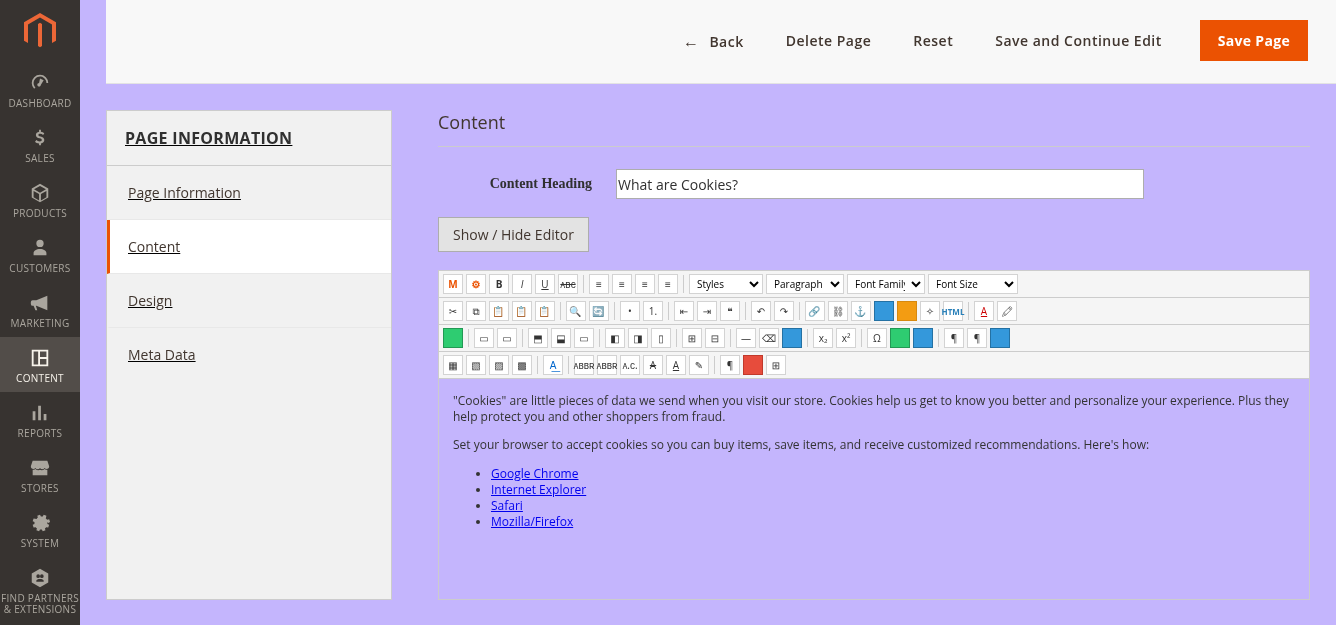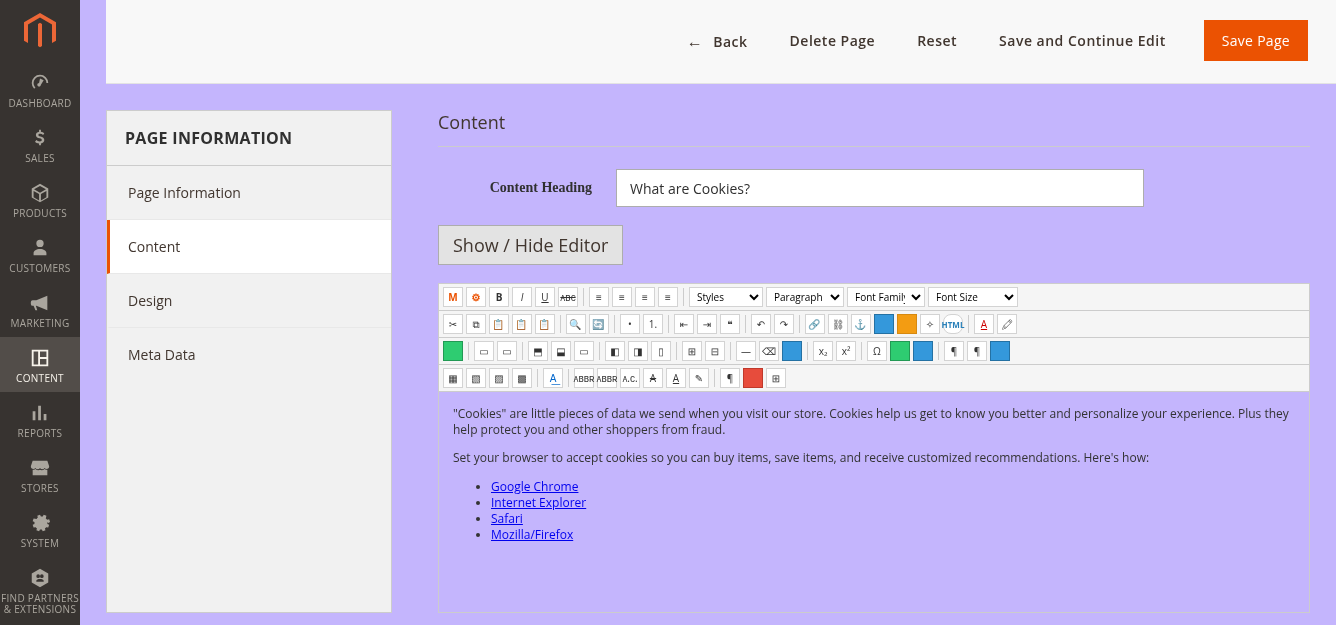--- a/index.html
+++ b/index.html
@@ -12,59 +12,59 @@
 .nav-item { padding:10px 0 8px; text-align:center; color:#aaa69e; cursor:pointer; font-size:10px; }
 .nav-item.active { background:#524d49; color:#f7f3eb; }
 .nav-icon { display:block; margin:0 auto 4px; width:22px; height:22px; }
 .nav-label { font-size:10px; letter-spacing:.3px; display:block; line-height:1.1; }
 
 
 .main { flex:1; background:#c4b5fd; display:flex; flex-direction:column; }
 .page-header { padding:20px 28px 22px; background:#f8f8f8; border-bottom:1px solid #e3e3e3; display:flex; justify-content:flex-end; gap:34px; align-items:center; margin:0 0 0 26px; }
 .hdr-btn { background:none; border:none; color:#41362f; font-size:14px; font-weight:600; letter-spacing:.5px; cursor:pointer; padding:8px 4px; }
 .hdr-btn.back::before { content:"←"; margin-right:10px; font-size:16px; font-weight:400; }
-.save-page { background:#eb5202; color:#fff; border:none; padding:11px 18px; font-size:14px; font-weight:400; cursor:pointer; letter-spacing:.3px; }
+.save-page { background:#eb5202; color:#fff; border:none; padding:11px 18px; font-size:14px; font-weight:700; cursor:pointer; letter-spacing:.3px; }
 
 .body-wrap { display:flex; padding:26px 0 0 26px; gap:46px; }
 
 
-.side-tabs { width:286px; border:1px solid #ccc; background:#f1f1f1; }
+.side-tabs { width:286px; border:1px solid #ccc; background:#f1f1f1;text-decoration:underline; }
 .side-tabs-title { font-size:16px; font-weight:700; letter-spacing:.3px; padding:16px 18px; color:#303030; border-bottom:1px solid #ccc; }
 .tab-item { padding:17px 18px; font-size:14px; color:#41362f; cursor:pointer; border-bottom:1px solid #e8e8e8; background:#f1f1f1; border-left:3px solid transparent; }
 .tab-item.active { background:#fff; border-left:3px solid #eb5202; font-weight:400; }
 .tab-item:last-child { border-bottom:none; }
 
 
 .content-panel { flex:1; padding-right:26px; }
 .section-title { font-size:18px; color:#41362f; font-weight:400; padding-bottom:12px; border-bottom:1px solid #ccc; margin-bottom:22px; }
 .field-row { display:flex; align-items:center; margin-bottom:18px; }
 .field-label { width:178px; text-align:right; padding-right:24px; font-size:14px; font-weight:600; color:#303030;font-family:Liberation Serif, serif; }
-.field-input { flex:0 0 528px; height:38px; border:1px solid #adadad; padding:0 13px; font-size:14px; color:#303030; }
-.toggle-editor { background:#e3e3e3; border:1px solid #adadad; padding:7px 14px; font-size:18px; color:#41362f; cursor:pointer; margin-bottom:18px; }
+.field-input { flex:0 0 528px; height:30px; border:1px solid #adadad; padding:0 1px; font-size:14px; color:#303030; }
+.toggle-editor { background:#e3e3e3; border:1px solid #adadad; padding:7px 14px; font-size:14px; color:#41362f; cursor:pointer; margin-bottom:18px; }
 
 
 .wysiwyg { border:1px solid #ccc; }
 .tb { border-bottom:1px solid #ccc; background:#f5f5f5; padding:3px 4px; display:flex; flex-wrap:wrap; gap:3px; align-items:center; }
 .tb-btn { width:20px; height:20px; background:#fff; border:1px solid #d3d3d3; display:inline-flex; align-items:center; justify-content:center; font-size:10px; cursor:pointer; color:#333; }
 .tb-btn.m { color:#eb5202; font-weight:bold; }
 .tb-sep { width:1px; height:18px; background:#ccc; margin:0 2px; }
 .tb-sel { height:20px; font-size:10px; border:1px solid #d3d3d3; background:#fff; padding:0 3px; }
 .tb-sel.styles{width:74px}.tb-sel.para{width:78px}.tb-sel.ff{width:78px}.tb-sel.fs{width:90px}
 .editor-body { padding:14px 14px; font-size:12px; color:#333; min-height:220px; }
 .editor-body p { margin-bottom:12px; line-height:1.35; }
 .editor-body ul { padding-left:38px; list-style:disc; }
 .editor-body li { line-height:1.35; }
 .editor-body a { color:#0000ee; text-decoration:underline; }
 
 
 .tb-btn.c1{background:#e74c3c;border-color:#c0392b}
 .tb-btn.c2{background:#f39c12;border-color:#d68910}
 .tb-btn.c3{background:#3498db;border-color:#2471a3}
 .tb-btn.c4{background:#2ecc71;border-color:#229954}
-.tb-btn.html{font-size:8px;font-weight:bold;color:#2980b9;border-radius:8px;}
+.tb-btn.html{font-size:8px;font-weight:bold;color:#2980b9;}
 </style>
 </head>
 <body>
 
 <nav class="nav">
   <div class="nav-logo">
     <svg viewBox="0 0 32 37">
         <path fill="#ec6737" d="M16 0L0 9.25v18.5L4 30V11.5l12-7 12 7V30l4-2.25V9.25L16 0zM14 11v22l2 1.15L18 33V11l-2-1.15L14 11z"></path>
       </svg>
   </div>

